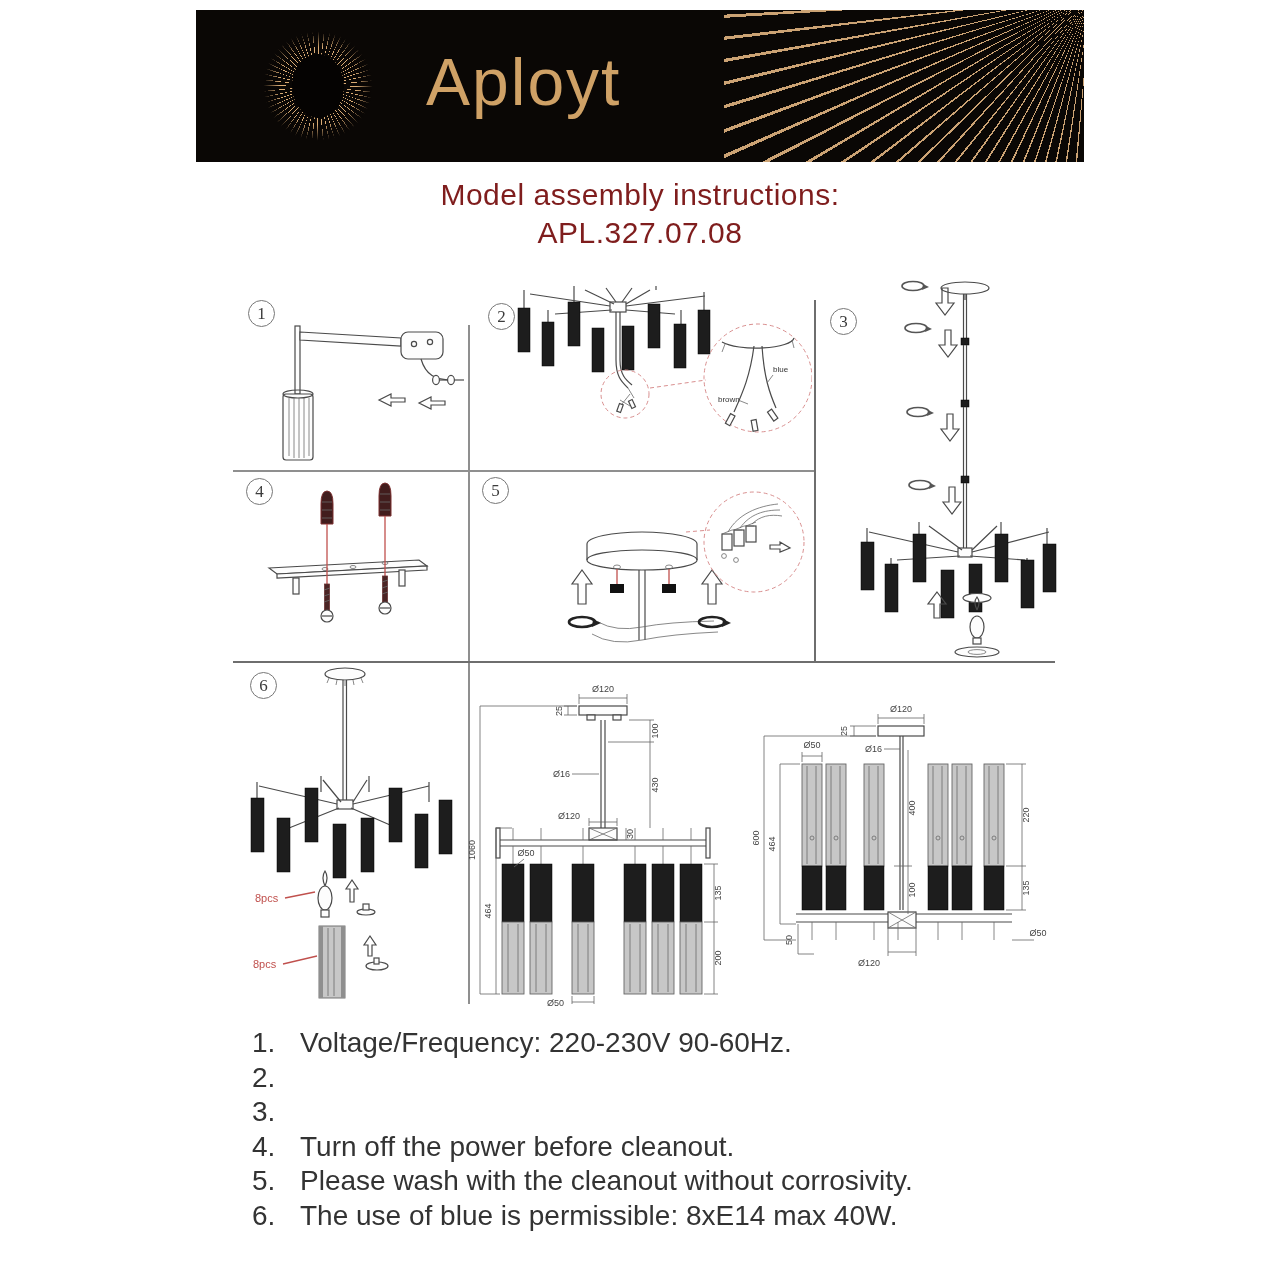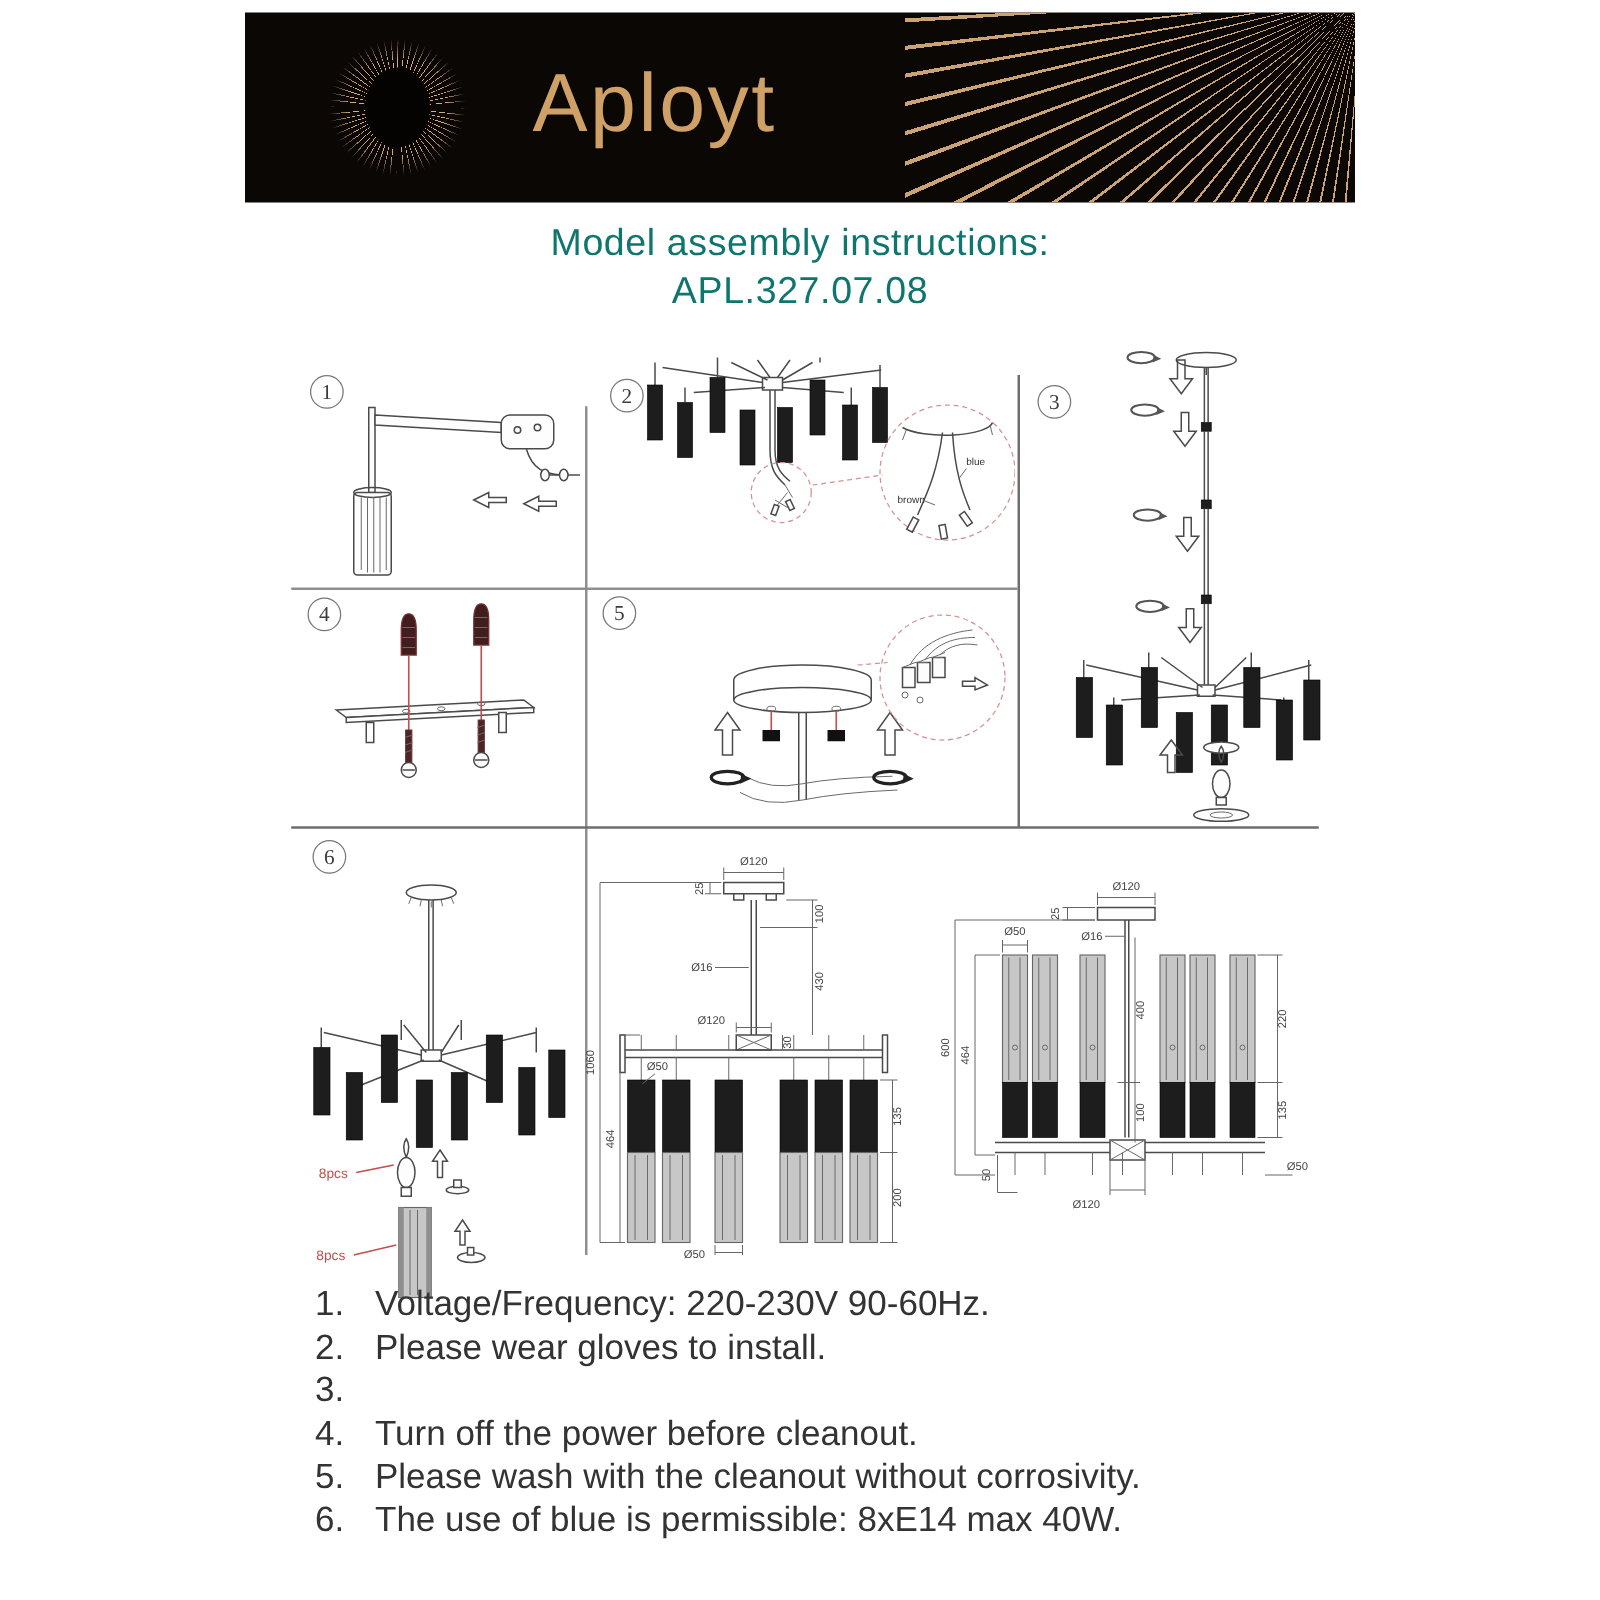--- a/index.html
+++ b/index.html
@@ -11,21 +11,21 @@
     background:
       radial-gradient(closest-side,#000 0 30%,rgba(0,0,0,0) 31%),
       radial-gradient(closest-side,rgba(10,7,5,0) 0 55%,#0a0705 78%),
       repeating-conic-gradient(#d9ab74 0deg .9deg,rgba(10,7,5,0) .9deg 6deg);}
   .starburst::after{content:"";position:absolute;left:44px;top:38px;width:52px;height:64px;border-radius:50%;background:#050302;}
   .brand{position:absolute;left:230px;top:34px;font-size:66px;letter-spacing:2px;color:#cfa166;font-weight:400;}
   .rays{position:absolute;right:0;top:0;width:360px;height:152px;
     background:repeating-conic-gradient(from 178deg at 102% -10%,rgba(214,171,122,.95) 0deg .5deg,rgba(10,7,5,0) .5deg 3.4deg);}
   
   .title-block{position:absolute;left:0;top:176px;width:1280px;text-align:center;}
-  .title-line{font-size:30px;line-height:38px;color:#0f766e;letter-spacing:.5px;}
+  .title-line{font-size:30px;line-height:38px;color:#7f1d1d;letter-spacing:.5px;}
   
   .board{position:absolute;left:0;top:0;width:1280px;height:1280px;}
   .gline{position:absolute;background:#8f8f8f;}
   .panel{position:absolute;margin:0;text-decoration:underline;}
   .stepnum{position:absolute;width:27px;height:27px;border:1.4px solid #777;border-radius:50%;
     display:flex;align-items:center;justify-content:center;font-family:"Liberation Serif",serif;
     font-size:17px;color:#3c3c3c;background:#fff;box-sizing:border-box;}
   
   .ln{stroke:#4a4a4a;fill:none;stroke-width:1.2;}
   .lnf{stroke:#4a4a4a;fill:#fdfdfd;stroke-width:1.2;}
@@ -319,21 +319,21 @@
           <path class="thin" d="M258,60 C268,42 288,34 308,32"></path>
           <path class="thin" d="M270,56 C280,42 294,38 310,38"></path>
           <path class="thin" d="M282,52 C290,44 300,42 312,44"></path>
           <circle class="thin" cx="254" cy="84" r="2.4" fill="none"></circle>
           <circle class="thin" cx="266" cy="88" r="2.4" fill="none"></circle>
           <path class="ln" d="M300,70 l10,-4 v3 h10 v4 h-10 v3 z" transform="rotate(180 310 73)"></path>
         </g>
       </svg>
     </figure>
 
-    <figure class="panel" style="left:233px;top:700px;">
+    <figure class="panel" style="left:233px;top:660px;">
       <svg width="232" height="342" viewBox="0 0 232 342">
         <g>
           <ellipse class="lnf" cx="112" cy="14" rx="20" ry="6"></ellipse>
           <path class="thin" d="M96,18 l-2,5 M104,20 l-1,5 M112,21 v5 M120,20 l1,5 M128,18 l2,5"></path>
           <line class="ln" x1="110" y1="20" x2="110" y2="140"></line>
           <line class="ln" x1="113.5" y1="20" x2="113.5" y2="140"></line>
           <rect class="lnf" x="104" y="140" width="16" height="9"></rect>
         </g>
         <g>
           <path class="ln" d="M104,144 L26,126 M106,148 L56,168 M108,142 L90,120 M120,142 L134,120 M118,148 L164,168 M120,144 L196,126"></path>
@@ -585,21 +585,20 @@
     </figure>
   </div>
 
   <ol class="instructions">
     <li>
         <span class="num">1.</span>
         <span>Voltage/Frequency: 220-230V 90-60Hz.</span>
       </li>
     <li>
         <span class="num">2.</span>
-        <span>Please wear gloves to install.</span>
       </li>
     <li>
         <span class="num">3.</span>
       </li>
     <li>
         <span class="num">4.</span>
         <span>Turn off the power before cleanout.</span>
       </li>
     <li>
         <span class="num">5.</span>

